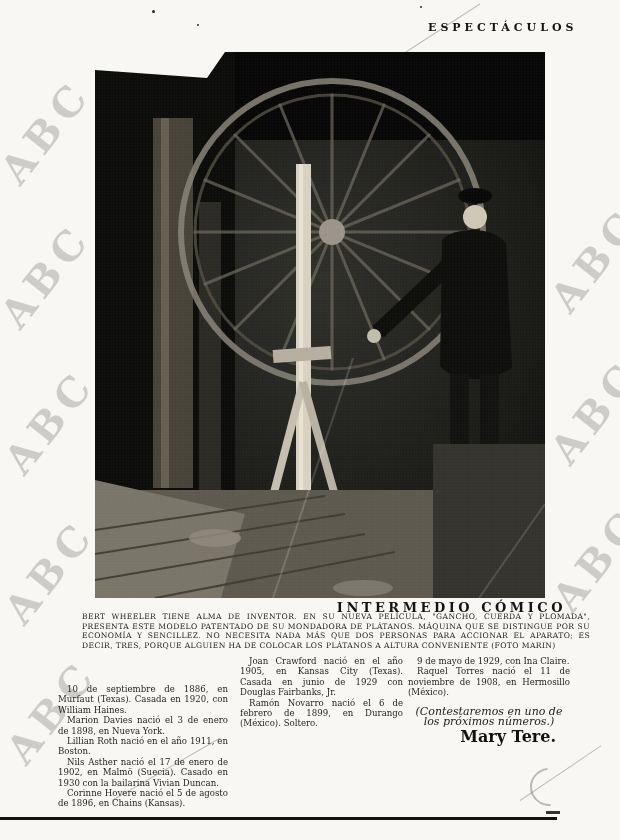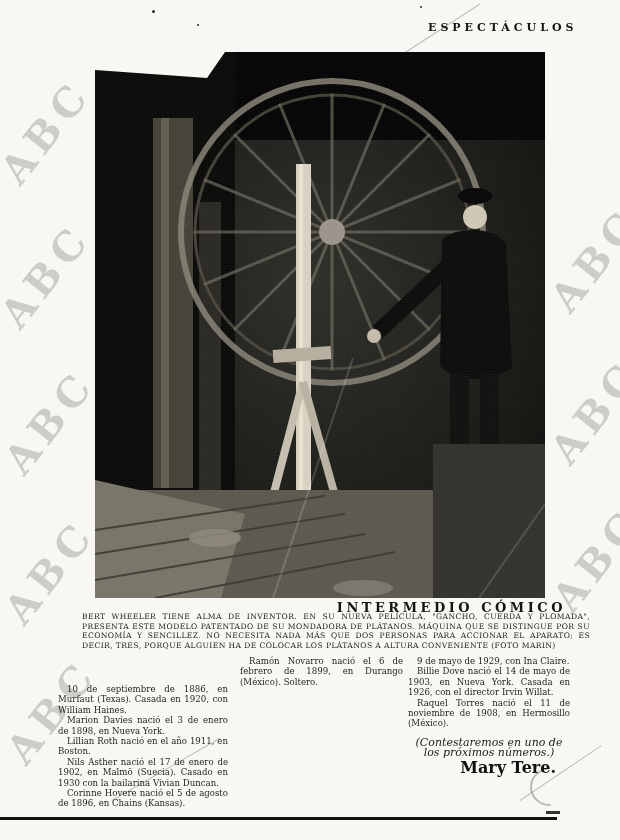--- a/index.html
+++ b/index.html
@@ -180,26 +180,26 @@
 
   <div class="col col-left">
     <p>10 de septiembre de 1886, en Murfaut (Texas). Casada en 1920, con William Haines.</p>
     <p>Marion Davies nació el 3 de enero de 1898, en Nueva York.</p>
     <p>Lillian Roth nació en el año 1911, en Boston.</p>
     <p>Nils Asther nació el 17 de enero de 1902, en Malmö (Suecia). Casado en 1930 con la bailarina Vivian Duncan.</p>
     <p>Corinne Hovere nació el 5 de agosto de 1896, en Chains (Kansas).</p>
   </div>
 
   <div class="col col-mid">
+    <p>Joan Crawford nació en el año 1905, en Kansas City (Texas). Casada en junio de 1929 con Douglas Fairbanks, Jr.</p>
     <p>Ramón Novarro nació el 6 de febrero de 1899, en Durango (México). Soltero.</p>
   </div>
 
   <div class="col col-right">
     <p>9 de mayo de 1929, con Ina Claire.</p>
-    <p>Billie Dove nació el 14 de mayo de 1903, en Nueva York. Casada en 1926, con el director Irvin Willat.</p>
     <p>Raquel Torres nació el 11 de noviembre de 1908, en Hermosillo (México).</p>
     <div class="closing">(Contestaremos en uno de los próximos números.)</div>
     <div class="signature">Mary Tere.</div>
   </div>
 
   <div class="bottom-rule"></div>
   <div class="smudge"></div>
 
 </div>
 

